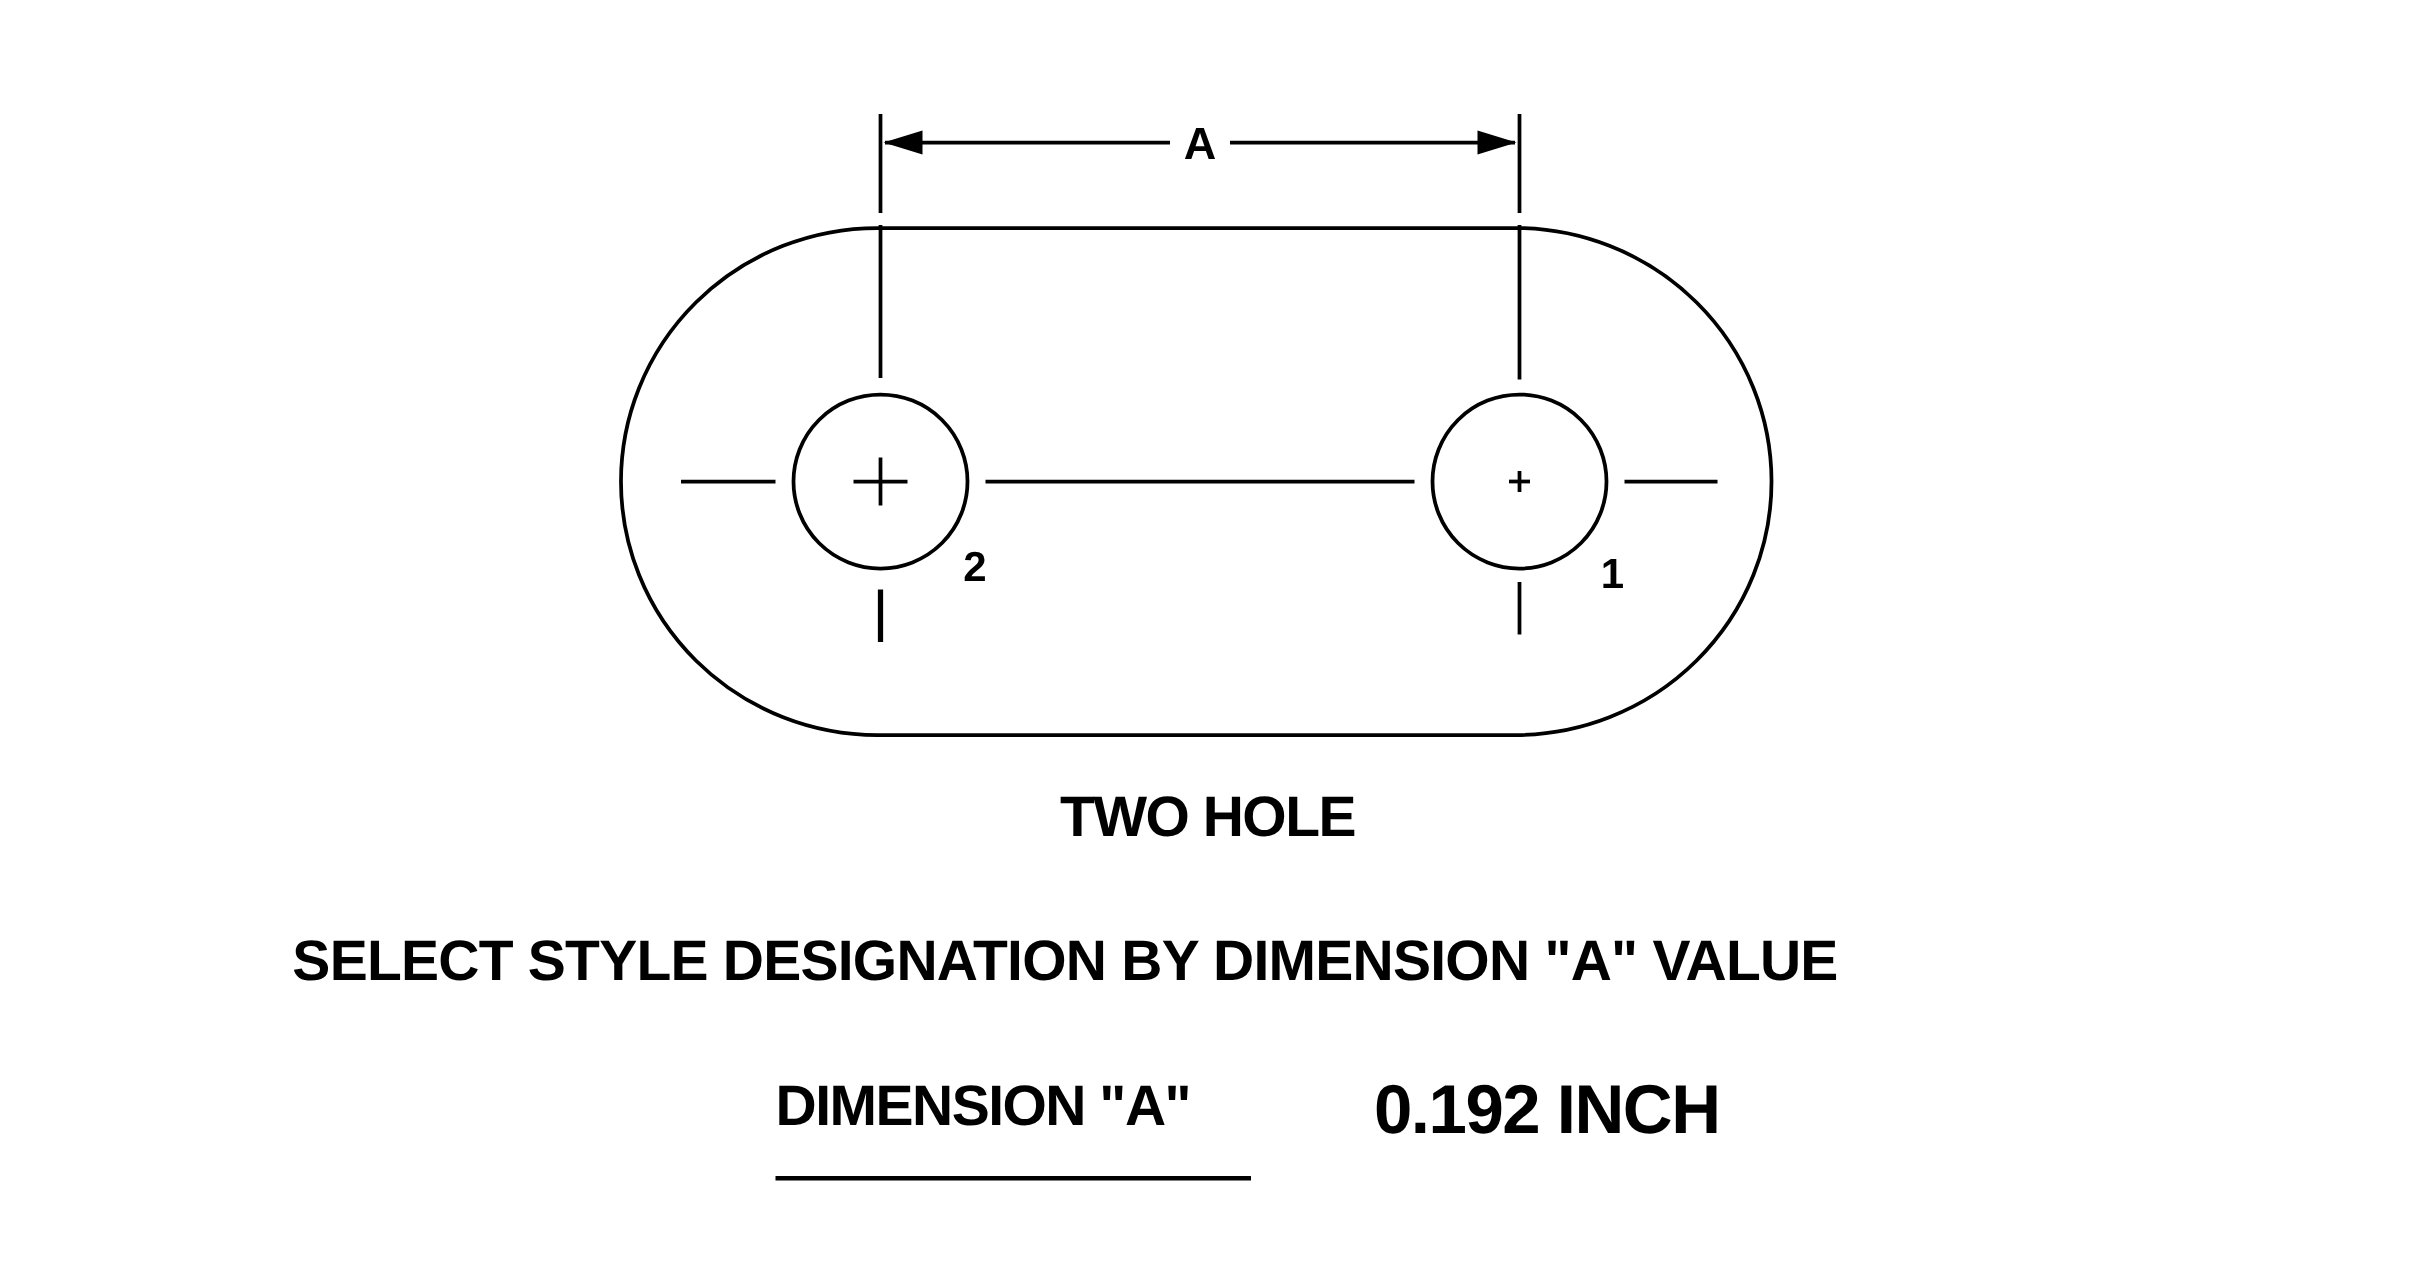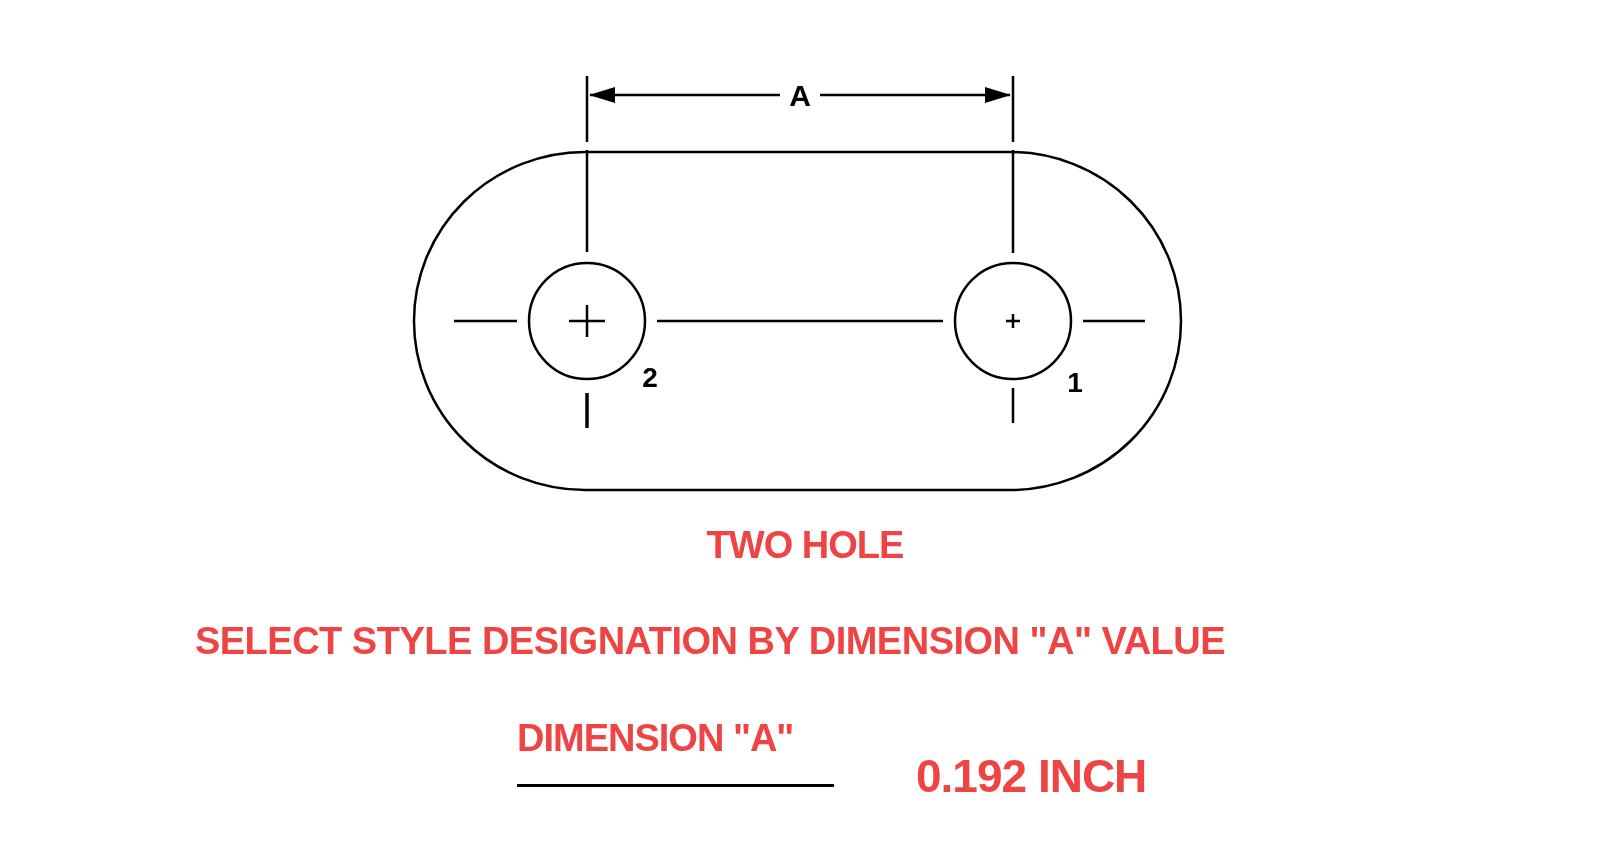--- a/index.html
+++ b/index.html
@@ -1,24 +1,24 @@
 <!DOCTYPE html>
 <html><head>
 <meta charset="utf-8">
 <style>
   html, body { margin: 0; padding: 0; background: #ffffff; }
   body { width: 1610px; height: 852px; position: relative; overflow: hidden; font-family: "Liberation Sans", sans-serif; }
   svg.drawing { position: absolute; left: 0; top: 0; }
   .lbl { font-family: "Liberation Sans", sans-serif; font-weight: bold; fill: #000; }
-  .txt { position: absolute; font-family: "Liberation Sans", sans-serif; font-weight: bold; color: #ef4444; white-space: nowrap; }
+  .txt { position: absolute; font-family: "Liberation Sans", sans-serif; font-weight: bold; color: #000000; white-space: nowrap; }
   #t-title { top: 524px; left: 0; width: 1610px; text-align: center; font-size: 38px; letter-spacing: -1px; }
   #t-select { top: 620px; left: 0; width: 1420px; text-align: center; font-size: 38px; letter-spacing: -0.5px; }
   #t-dimlabel { top: 717px; left: 517px; font-size: 38px; letter-spacing: -1px; }
   #t-dimline { position: absolute; top: 784px; left: 517px; width: 317px; height: 3px; background: #000; }
-  #t-dimvalue { top: 712px; left: 916px; font-size: 46px; letter-spacing: -1px; margin-top: 37px; }
+  #t-dimvalue { top: 712px; left: 916px; font-size: 46px; letter-spacing: -1px; }
 </style>
 </head>
 <body>
 
 <svg class="drawing" width="1610" height="852" viewBox="0 0 1610 852">
 
   <path d="M 585 152 L 1010 152 A 170 168 0 0 1 1010 490 L 585 490 A 170 168 0 0 1 585 152 Z" fill="none" stroke="#000" stroke-width="2.5"></path>
 
   <line x1="587" y1="76" x2="587" y2="142" stroke="#000" stroke-width="2.5"></line>
   <line x1="1013" y1="76" x2="1013" y2="142" stroke="#000" stroke-width="2.5"></line>

